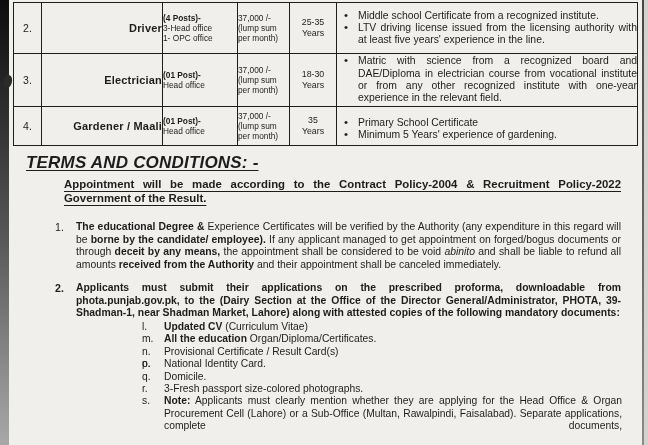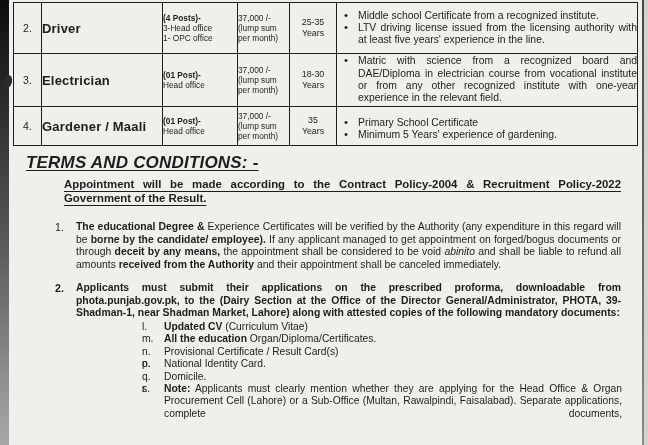--- a/index.html
+++ b/index.html
@@ -16,21 +16,21 @@
     border-radius:40% 60% 55% 45%;transform:rotate(14deg);z-index:4;}
   .scan-right{position:absolute;left:642px;top:0;width:2px;height:445px;z-index:3;
     background:linear-gradient(180deg,#474747,#6a6a6a 60%,#8a8a8a);}
   .scan-right-outer{position:absolute;left:644px;top:0;width:4px;height:445px;background:#d3d2ce;z-index:2;}
 
   
   table.jobs{position:absolute;left:13px;top:2px;width:624px;border-collapse:collapse;table-layout:fixed;}
   table.jobs td{border:1.4px solid #1d1d1d;padding:0;vertical-align:middle;overflow:hidden;}
   tr.r0{height:51px;} tr.r1{height:53px;} tr.r2{height:39px;}
   .c-serial{text-align:center;font-size:10.5px;}
-  .c-title{text-align:left;font-weight:bold;font-size:13px;letter-spacing:.2px;}
+  .c-title{text-align:right;font-weight:bold;font-size:11px;letter-spacing:.2px;}
   .c-posts,.c-salary{text-align:left;font-size:8.3px;line-height:10px;}
   .c-posts .ln1{font-weight:bold;}
   .c-age{text-align:center;font-size:8.8px;line-height:11px;}
   .c-qual{font-size:10.4px;line-height:12.3px;vertical-align:top;padding:1px 6px 1px 5px;}
   .c-qual.pad-top{padding-top:6px;}
   .bullet{position:relative;padding-left:21px;text-align:justify;}
   .bullet::before{content:"\2022";position:absolute;left:7px;top:-1px;font-size:11.5px;}
 
   
   .terms-heading{position:absolute;left:26px;top:153px;font-size:17px;font-weight:bold;font-style:italic;
@@ -159,20 +159,20 @@
   <div class="doc">
     <span class="letter">o.</span>
   </div>
   <div class="doc">
     <span class="letter">p.</span><span>National Identity Card.</span>
   </div>
   <div class="doc">
     <span class="letter">q.</span><span>Domicile.</span>
   </div>
   <div class="doc">
-    <span class="letter">r.</span>
+    <span class="letter">r.</span><span>3-Fresh passport size-colored photographs.</span>
   </div>
   <div class="doc">
     <span class="letter">s.</span>
     <div class="doc-s-text"><span class="bold">Note:</span><span> Applicants must clearly mention whether they are applying for the Head Office &amp; Organ Procurement Cell (Lahore) or a Sub-Office (Multan, Rawalpindi, Faisalabad). Separate applications, complete documents,</span></div>
 
   </div>
 </div>
 
 </body></html>

